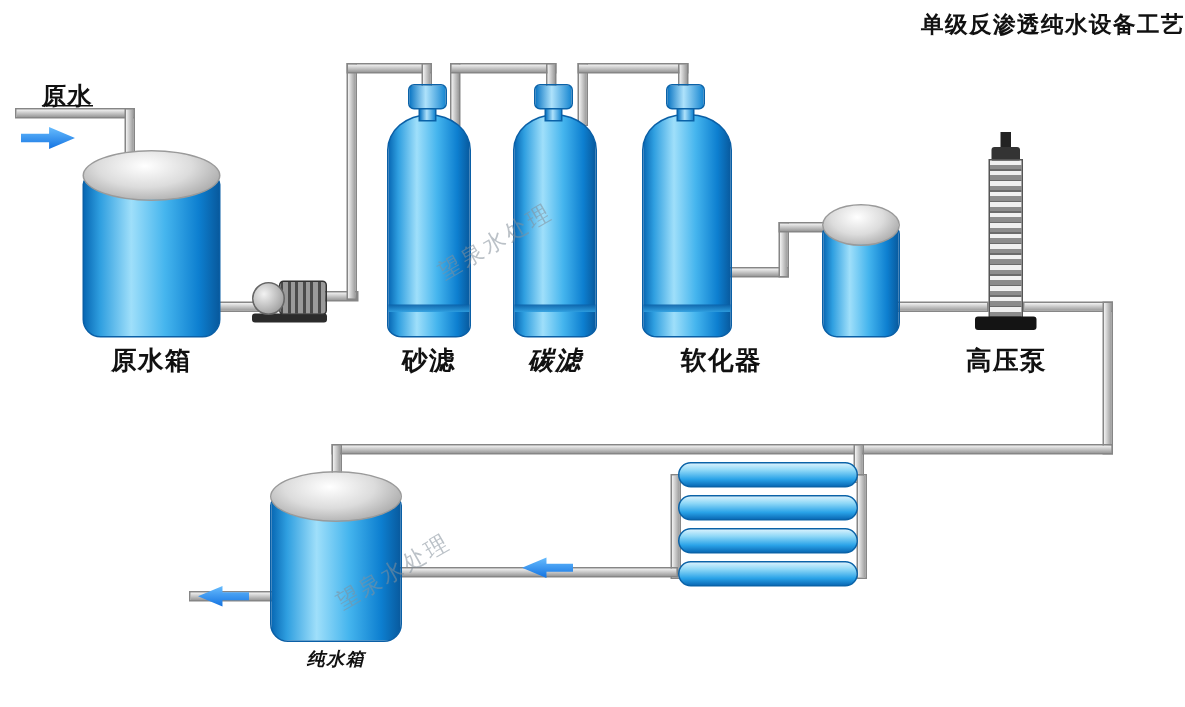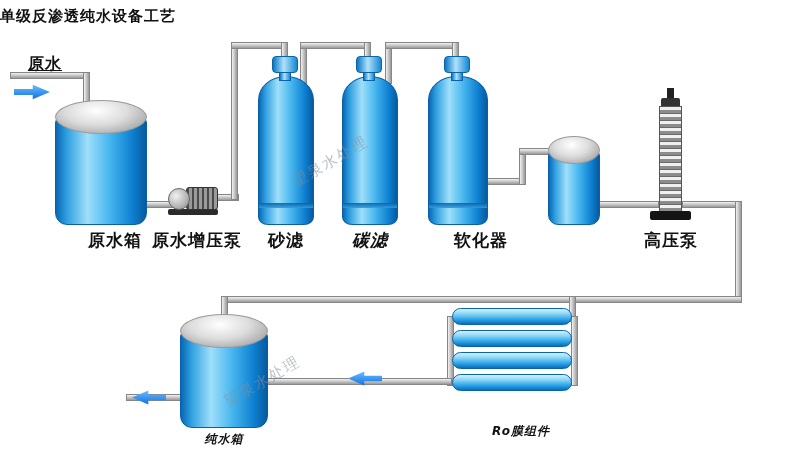--- a/index.html
+++ b/index.html
@@ -1,21 +1,21 @@
 <!DOCTYPE html>
 <html><head>
 <meta charset="utf-8">
 <style>
   html,body{margin:0;padding:0;background:#fff;}
   .canvas{
     position:relative;width:790px;height:471px;background:#ffffff;
     font-family:"DejaVu Sans","Liberation Sans",sans-serif;overflow:hidden;
   }
   .title{
-    position:absolute;left:0;right:0;top:7px;text-align:left;
+    position:absolute;left:0;right:0;top:7px;text-align:right;
     font-size:15px;font-weight:700;color:#111;z-index:6;letter-spacing:1px;
   }
   .lbl{
     position:absolute;font-size:17px;font-weight:600;color:#111;z-index:6;
     transform:translateX(-50%);white-space:nowrap;letter-spacing:1px;
   }
   .lbl.small{font-size:16px;transform:none;text-decoration:underline;}
   .lbl.big{font-size:12px;font-style:italic;}
   .pipe{position:absolute;box-sizing:border-box;border:1px solid #868686;z-index:1;}
   .pipe.h{height:7px;background:linear-gradient(180deg,#f2f2f2,#9a9a9a);}
@@ -131,25 +131,23 @@
   <div class="ro-tube" style="top:374px;"></div>
 
   <div class="dome-gray" style="left:180px;top:314px;width:88px;height:34px;"></div>
   <div class="blue-body tank-body" style="left:180px;top:331px;width:88px;height:97px;"></div>
 
   <div class="arrow right" style="left:14px;top:84px;width:36px;height:16px;"></div>
   <div class="arrow left" style="left:348px;top:371px;width:34px;height:15px;"></div>
   <div class="arrow left" style="left:132px;top:390px;width:34px;height:15px;"></div>
 
   <div class="lbl small" style="left:28px;top:54px;">原水</div>
-  <div class="lbl" style="left:115px;top:229px;">原水箱</div>
-  <div class="lbl" style="left:197px;top:229px;">原水增压泵</div>
+  <div class="lbl" style="left:101px;top:229px;">原水箱</div>
   <div class="lbl" style="left:286px;top:229px;">砂滤</div>
   <div class="lbl" style="left:370px;top:229px;font-style:italic;">碳滤</div>
   <div class="lbl" style="left:481px;top:229px;">软化器</div>
   <div class="lbl" style="left:671px;top:229px;">高压泵</div>
   <div class="lbl big" style="left:224px;top:431px;">纯水箱</div>
-  <div class="lbl big" style="left:521px;top:423px;">Ro膜组件</div>
 
   <div class="wm" style="left:288px;top:152px;">望泉水处理</div>
   <div class="wm" style="left:220px;top:372px;">望泉水处理</div>
 
 </div>
 
 </body></html>

